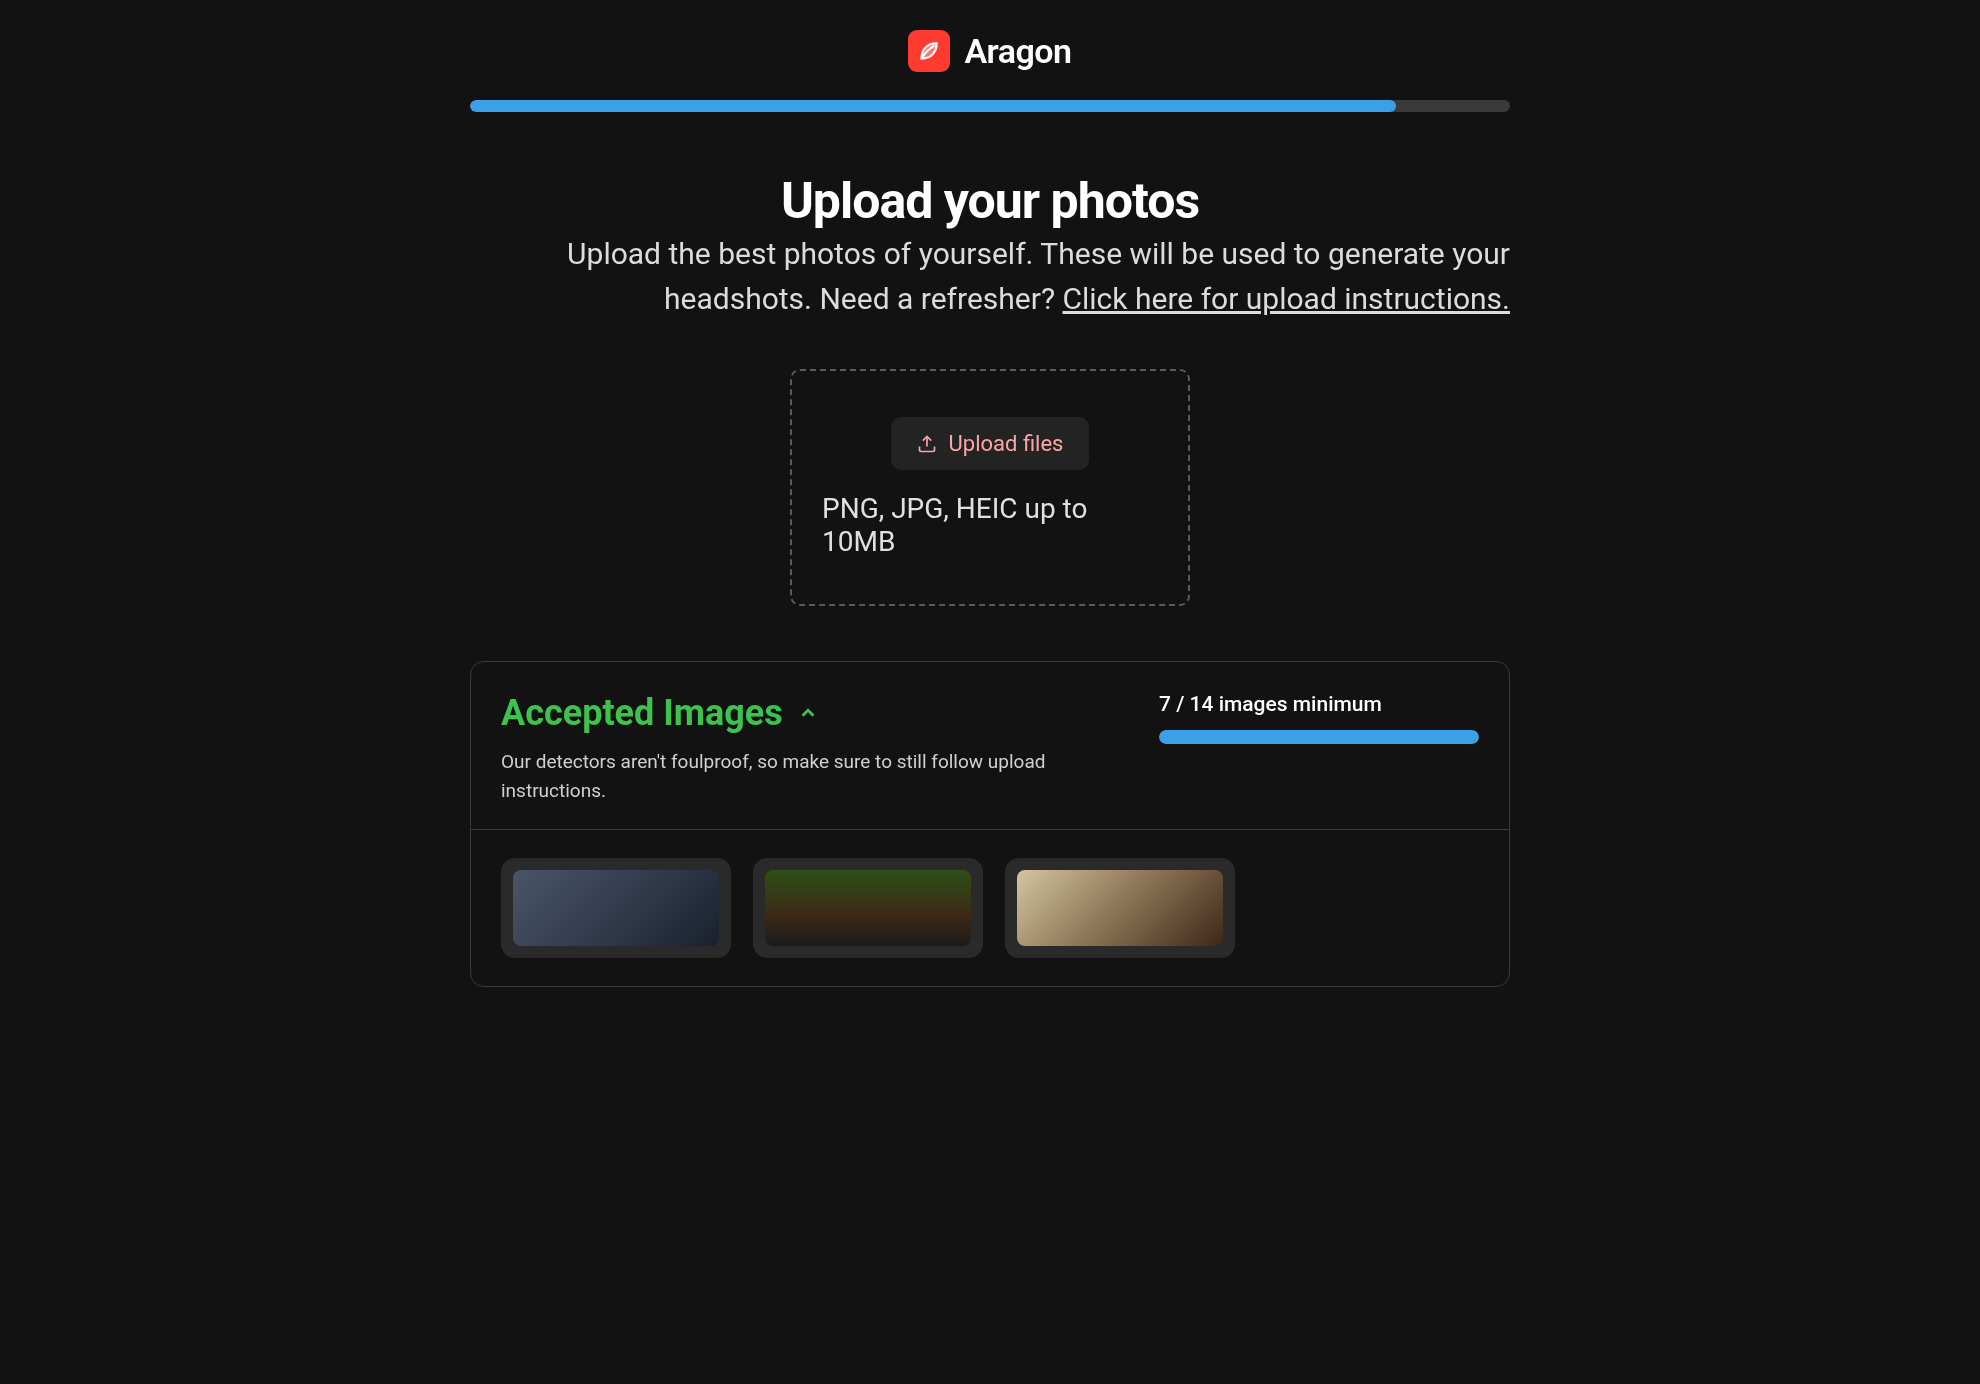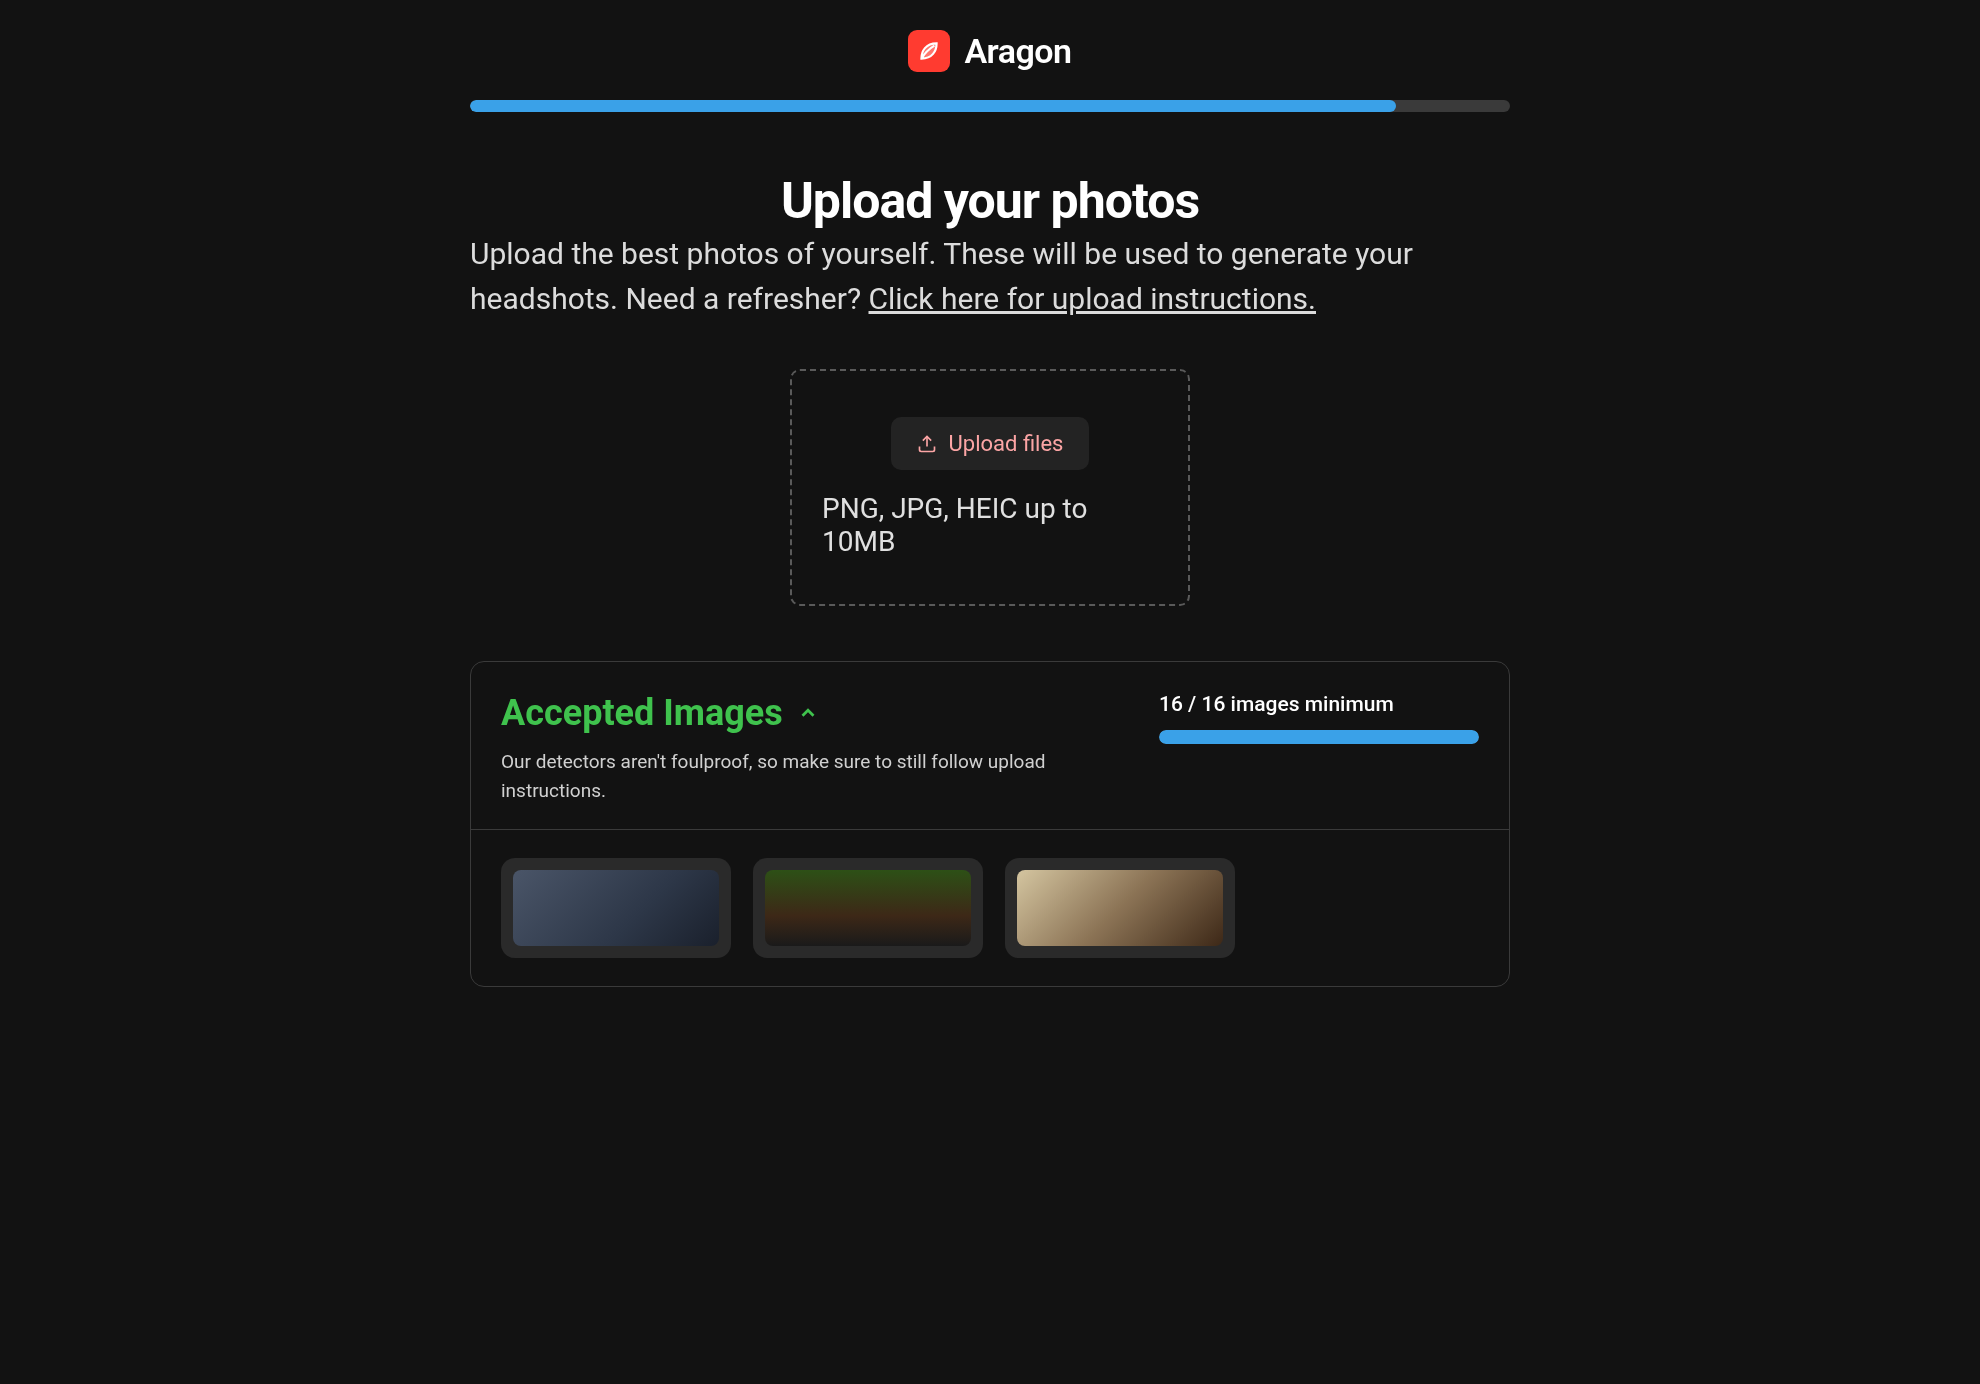--- a/index.html
+++ b/index.html
@@ -70,21 +70,21 @@
     .page-title {
       text-align: center;
       font-size: 50px;
       font-weight: 700;
       color: #ffffff;
       margin-bottom: 1px;
       letter-spacing: -1px;
     }
     
     .subtitle {
-      text-align: left;
+      text-align: right;
       font-size: 30px;
       color: #dcdcdc;
       line-height: 1.5;
       margin-bottom: 48px;
       font-weight: 400;
     }
     
     .subtitle-link {
       text-decoration: underline;
       color: #dcdcdc;
@@ -267,21 +267,21 @@
       <div class="panel-left">
         <div class="panel-title-row">
           <span class="panel-title">Accepted Images</span>
           <svg class="chevron-up" viewBox="0 0 24 24" fill="none" stroke="currentColor" stroke-width="3">
             <polyline points="18 15 12 9 6 15"></polyline>
           </svg>
         </div>
         <div class="panel-subtitle">Our detectors aren't foulproof, so make sure to still follow upload instructions.</div>
       </div>
       <div class="panel-right">
-        <div class="count-label">16 / 16 images minimum</div>
+        <div class="count-label">7 / 14 images minimum</div>
         <div class="count-progress">
           <div class="count-progress-fill"></div>
         </div>
       </div>
     </div>
     <div class="thumbnails">
       <div class="thumb">
         <div class="thumb-inner thumb-1"></div>
       </div>
       <div class="thumb">

